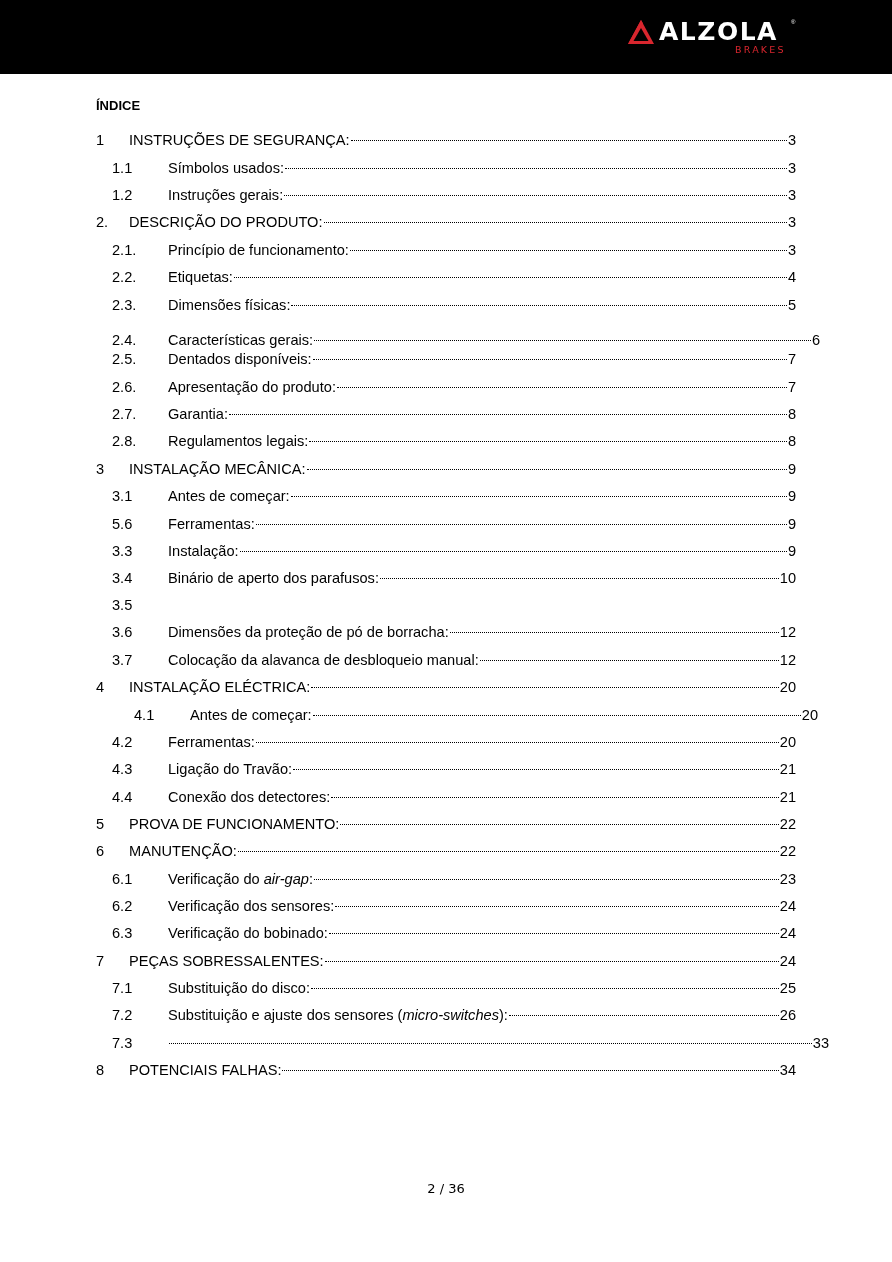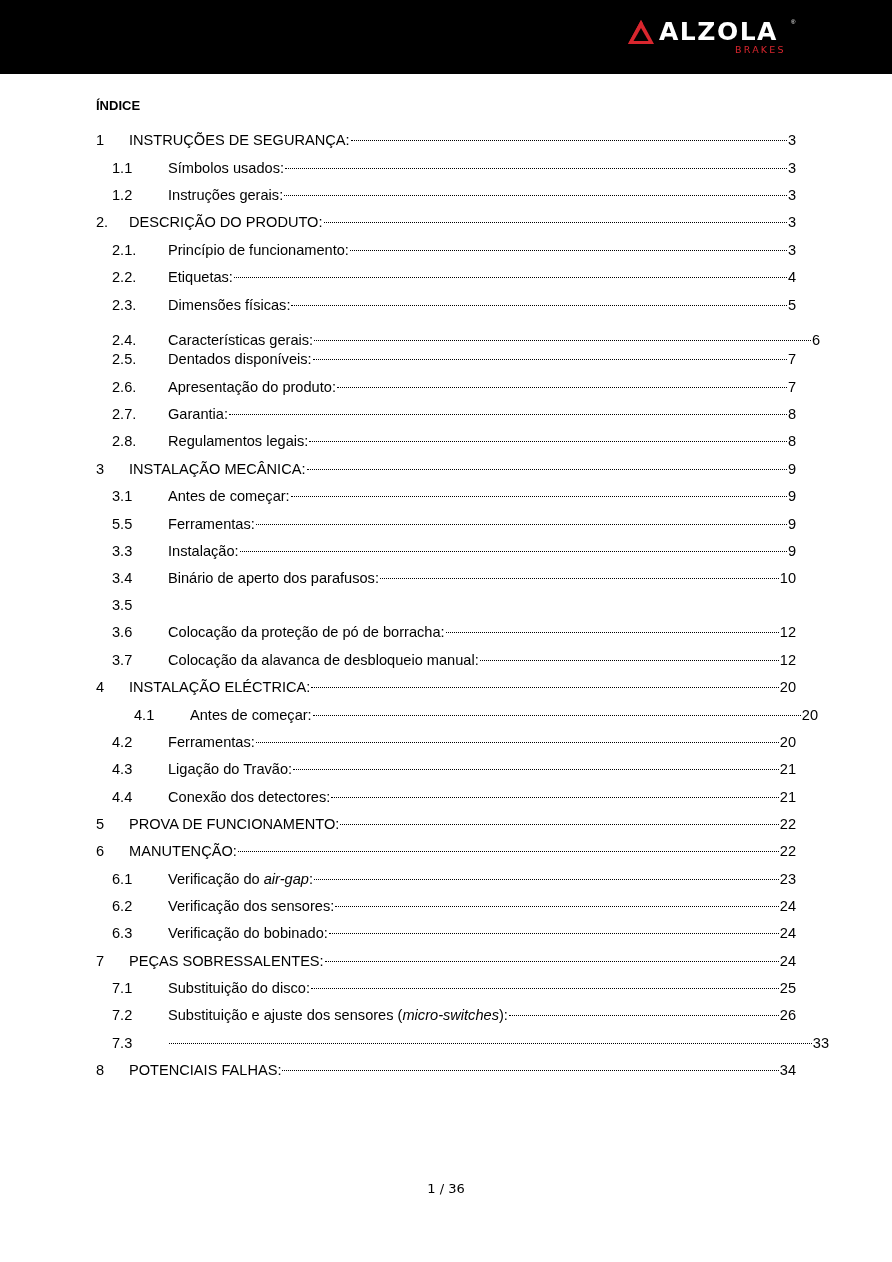--- a/index.html
+++ b/index.html
@@ -152,21 +152,21 @@
     </div>
     <div class="toc-row l2" style="top: 356px;">
       <span class="num lvl2">3.1</span>
       <span class="text-wrap">
         <span class="label"><span>Antes de começar:</span></span>
         <span class="leader"></span>
         <span class="page">9</span>
       </span>
     </div>
     <div class="toc-row l2" style="top: 384px;">
-      <span class="num lvl2">5.5</span>
+      <span class="num lvl2">5.6</span>
       <span class="text-wrap">
         <span class="label"><span>Ferramentas:</span></span>
         <span class="leader"></span>
         <span class="page">9</span>
       </span>
     </div>
     <div class="toc-row l2" style="top: 411px;">
       <span class="num lvl2">3.3</span>
       <span class="text-wrap">
         <span class="label"><span>Instalação:</span></span>
@@ -181,21 +181,21 @@
         <span class="leader"></span>
         <span class="page">10</span>
       </span>
     </div>
     <div class="toc-row l2" style="top: 465px;">
       <span class="num lvl2">3.5</span>
     </div>
     <div class="toc-row l2" style="top: 492px;">
       <span class="num lvl2">3.6</span>
       <span class="text-wrap">
-        <span class="label"><span>Colocação da proteção de pó de borracha:</span></span>
+        <span class="label"><span>Dimensões da proteção de pó de borracha:</span></span>
         <span class="leader"></span>
         <span class="page">12</span>
       </span>
     </div>
     <div class="toc-row l2" style="top: 520px;">
       <span class="num lvl2">3.7</span>
       <span class="text-wrap">
         <span class="label"><span>Colocação da alavanca de desbloqueio manual:</span></span>
         <span class="leader"></span>
         <span class="page">12</span>
@@ -315,13 +315,13 @@
     <div class="toc-row l1" style="top: 930px;">
       <span class="num lvl1">8</span>
       <span class="text-wrap">
         <span class="label"><span>POTENCIAIS FALHAS:</span></span>
         <span class="leader"></span>
         <span class="page">34</span>
       </span>
     </div>
   </div>
 
-<div class="footer">1 / 36</div>
+<div class="footer">2 / 36</div>
 
 </body></html>

